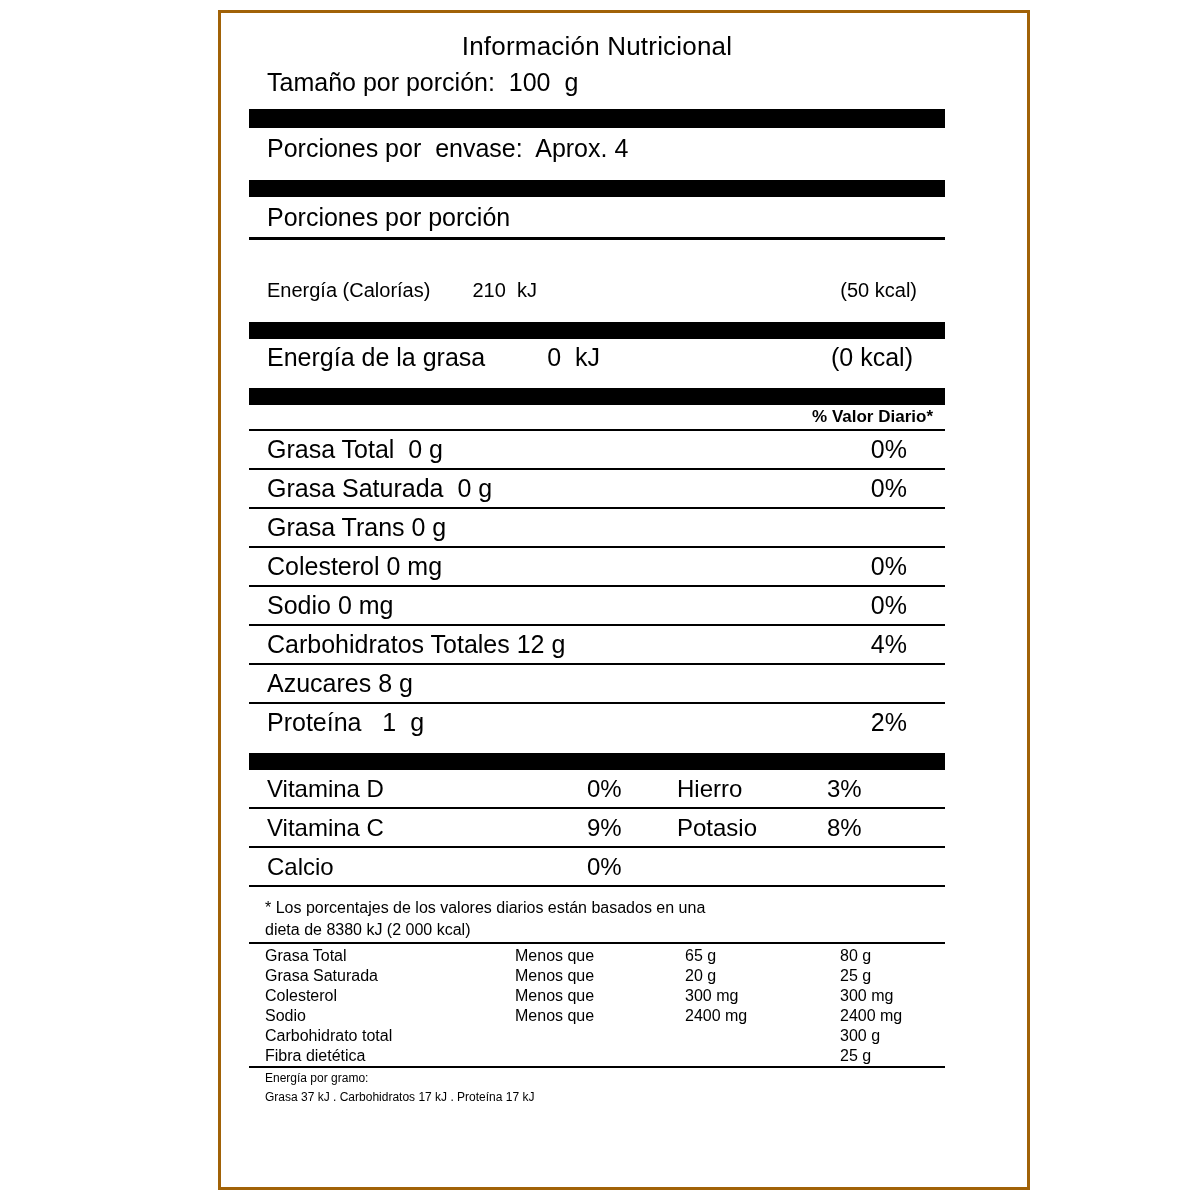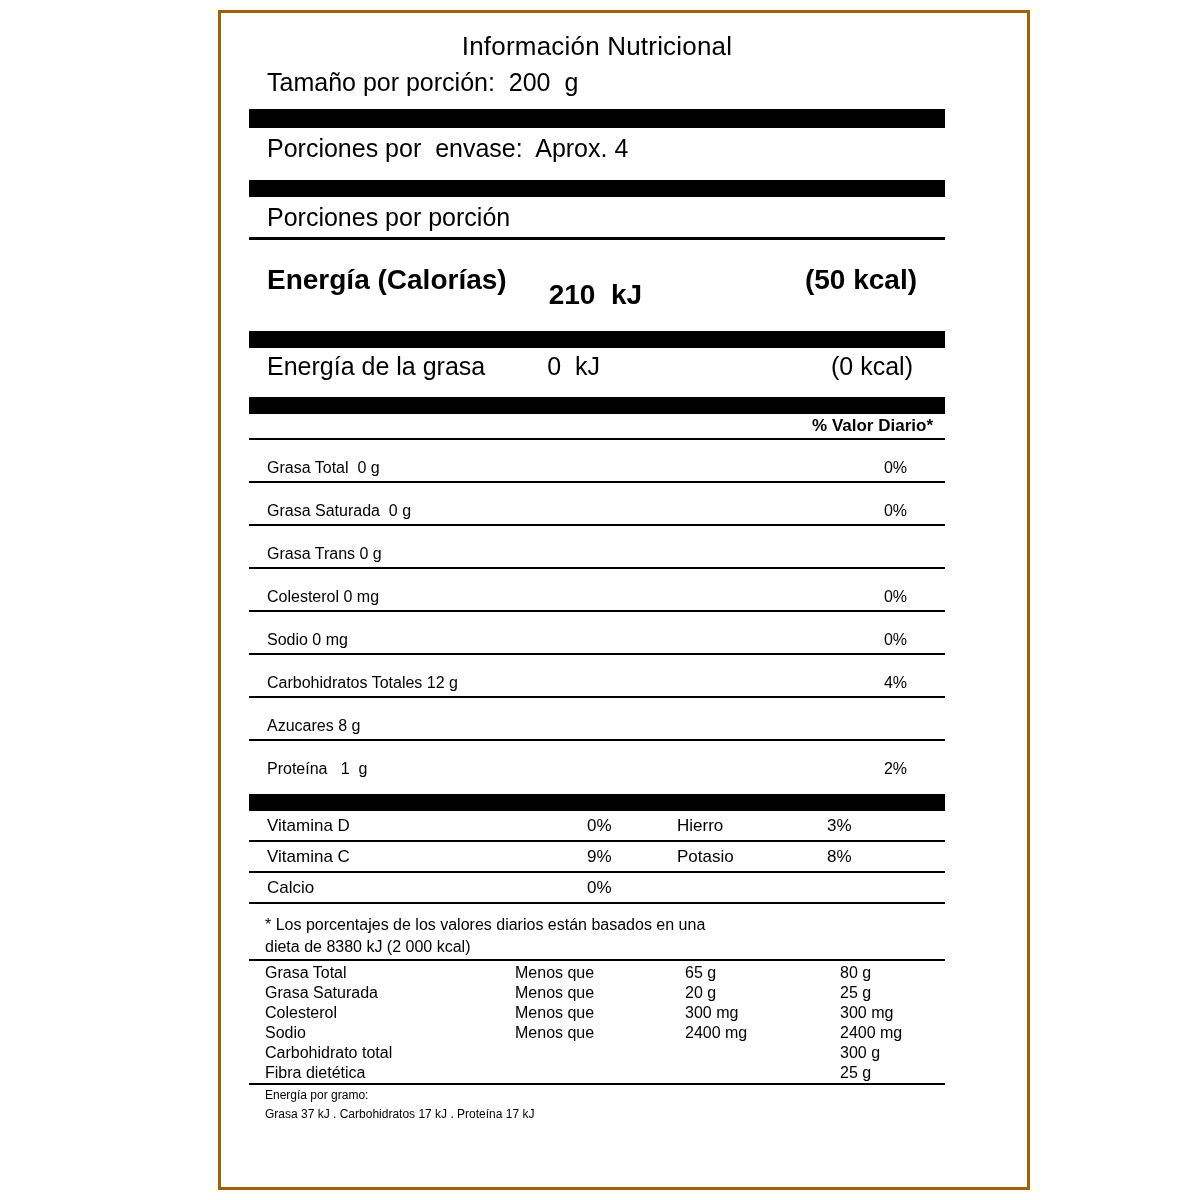--- a/index.html
+++ b/index.html
@@ -67,25 +67,24 @@
   .row {
     display: flex;
     align-items: baseline;
     padding: 6px 0 5px 18px;
     font-size: 25px;
     white-space: pre;
   }
 
   .energy-row {
     display: flex;
-    align-items: center;
+    align-items: flex-end;
     padding: 8px 0 8px 18px;
-    font-size: 28px;
-    white-space: pre;
-    font-weight: bold;
+    font-size: 20px;
+    white-space: pre;
   }
   .energy-row .val { margin-left: 42px; margin-top: 31px; }
   .energy-row .kcal { margin-left: auto; margin-right: 28px; }
 
   .energy-fat-row {
     display: flex;
     align-items: baseline;
     padding: 4px 0 4px 18px;
     font-size: 25px;
     white-space: pre;
@@ -96,33 +95,33 @@
   .dv-header {
     text-align: right;
     font-size: 17px;
     font-weight: bold;
     padding: 2px 12px 2px 0;
   }
 
   .nutrient-row {
     display: flex;
     align-items: baseline;
-    font-size: 16px;
-    padding: 19px 0 4px 18px;
+    font-size: 25px;
+    padding: 4px 0 4px 18px;
     white-space: pre;
   }
   .nutrient-row .pct {
     margin-left: auto;
     margin-right: 38px;
   }
 
   .vit-row {
     display: flex;
     align-items: center;
-    font-size: 17px;
+    font-size: 24px;
     padding: 5px 0 4px 18px;
     white-space: pre;
   }
   .vit-row .c1 { width: 320px; }
   .vit-row .c2 { width: 90px; }
   .vit-row .c3 { width: 150px; }
   .vit-row .c4 { width: 80px; }
 
   .footnote {
     font-size: 16px;
@@ -154,21 +153,21 @@
   }
 </style>
 </head>
 <body>
 
 <div class="panel">
   <div class="inner">
 
     <div class="title">Información Nutricional</div>
 
-    <div class="serving-line">Tamaño por porción:  200  g</div>
+    <div class="serving-line">Tamaño por porción:  100  g</div>
 
     <div class="bar-thick"></div>
 
     <div class="row">Porciones por  envase:  Aprox. 4</div>
 
     <div class="bar-thick small"></div>
 
     <div class="row">Porciones por porción</div>
 
     <div class="rule-med"></div>

